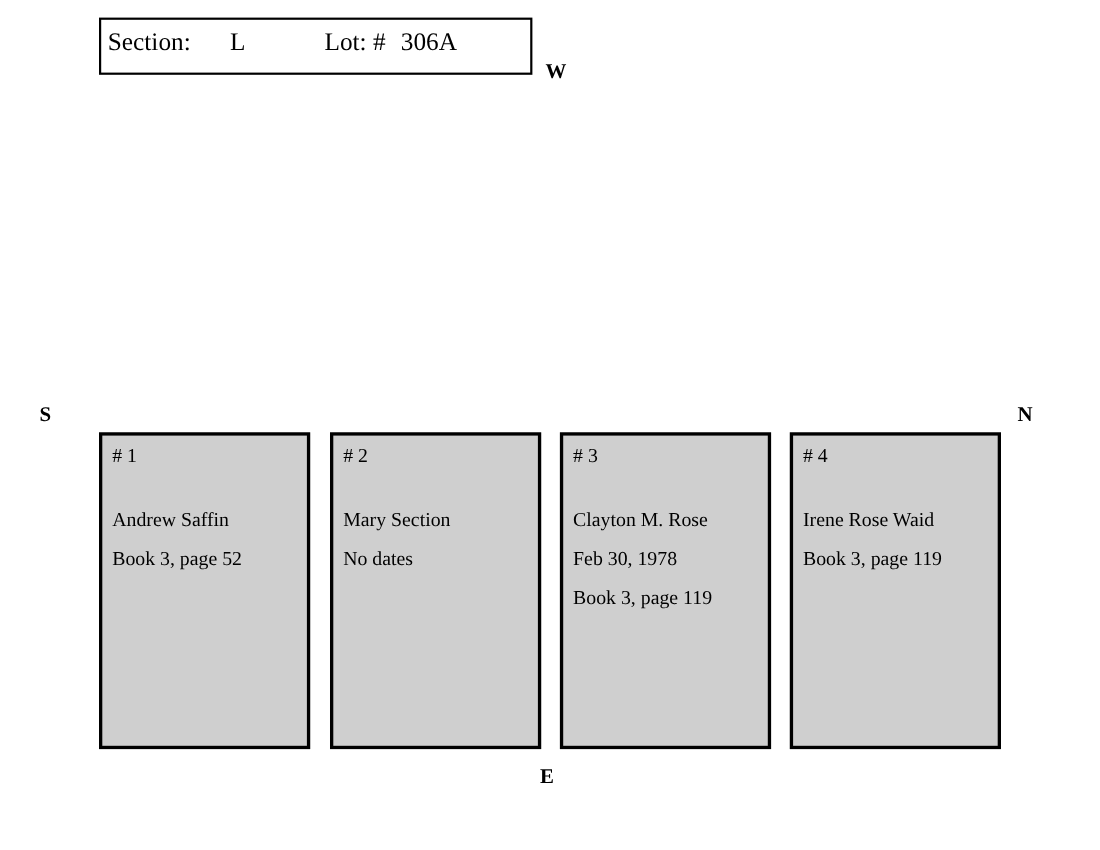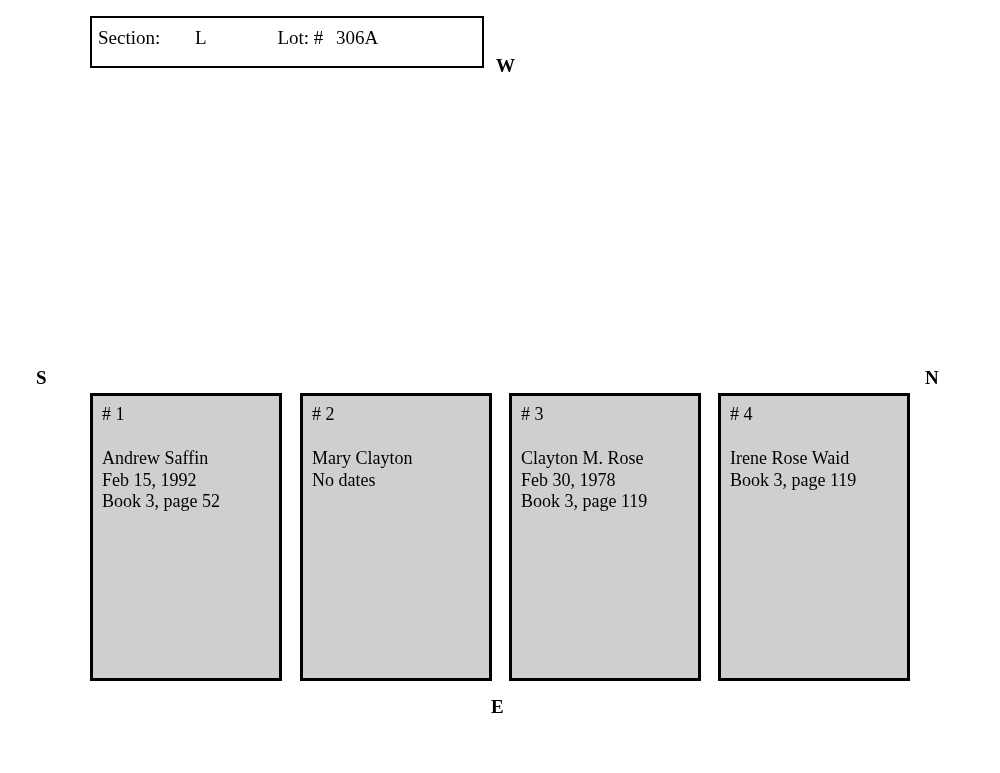--- a/index.html
+++ b/index.html
@@ -27,21 +27,21 @@
     box-sizing: border-box;
     background: #ffffff;
   }
   #header-row {
     position: absolute;
     left: 6px;
     top: 7px;
     right: 4px;
     height: 26px;
     white-space: nowrap;
-    font-size: 19px;
+    font-size: 23px;
     line-height: 26px;
     font-family: Liberation Serif, serif;
   }
   .hdr-label { display: inline-block; }
   #header-section-label { margin-left: 0px; }
   #header-section-value { display: inline-block; margin-left: 30px; }
   #header-lot-label  { display: inline-block; margin-left: 66px; }
   #header-lot-value  { display: inline-block; margin-left: 8px; }
 
   
@@ -89,21 +89,21 @@
     white-space: nowrap;
   }
   .plot-details {
     position: absolute;
     left: 9px;
     top: 52px;
     right: 4px;
     font-size: 18px;
     line-height: 21.5px;
   }
-  .plot-line { white-space: nowrap; }
+  .plot-line { white-space: nowrap; margin-top: 14px; }
   .plot-line:empty { display: none; }
 </style>
 </head>
 <body>
 
 <div id="header-box">
   <div id="header-row">
     <span class="hdr-label" id="header-section-label">Section:</span>
     <span id="header-section-value">L</span>
     <span id="header-lot-label">Lot: #</span>
@@ -115,29 +115,28 @@
 <div class="compass" id="compass-s">S</div>
 <div class="compass" id="compass-n">N</div>
 <div class="compass" id="compass-e">E</div>
 
 <div id="plots-row">
 
   <div class="plot-card" id="plot-card-1">
     <div class="plot-number"># 1</div>
     <div class="plot-details">
       <div class="plot-line">Andrew Saffin</div>
-      <div class="plot-line">Feb 15, 1992</div>
       <div class="plot-line">Book 3, page 52</div>
     </div>
   </div>
 
   <div class="plot-card" id="plot-card-2">
     <div class="plot-number"># 2</div>
     <div class="plot-details">
-      <div class="plot-line">Mary Clayton</div>
+      <div class="plot-line">Mary Section</div>
       <div class="plot-line">No dates</div>
 
     </div>
   </div>
 
   <div class="plot-card" id="plot-card-3">
     <div class="plot-number"># 3</div>
     <div class="plot-details">
       <div class="plot-line">Clayton M. Rose</div>
       <div class="plot-line">Feb 30, 1978</div>

